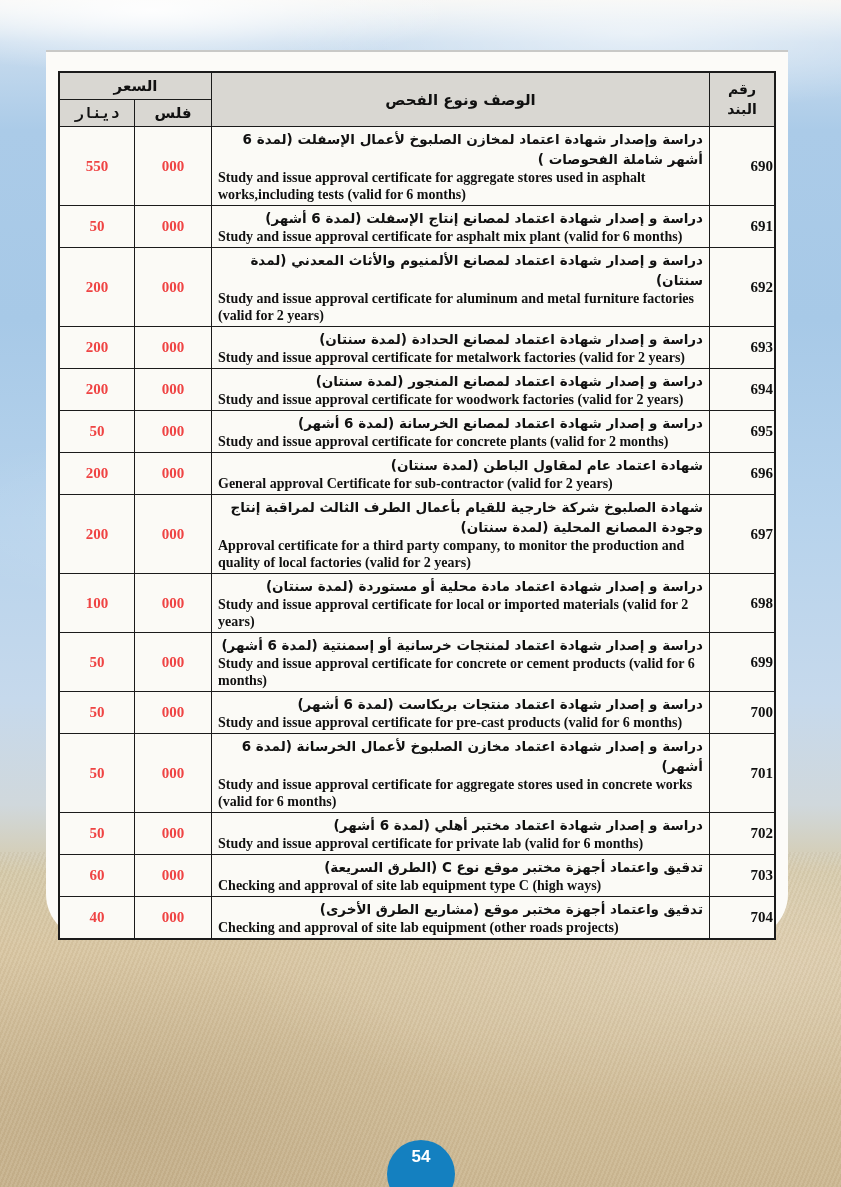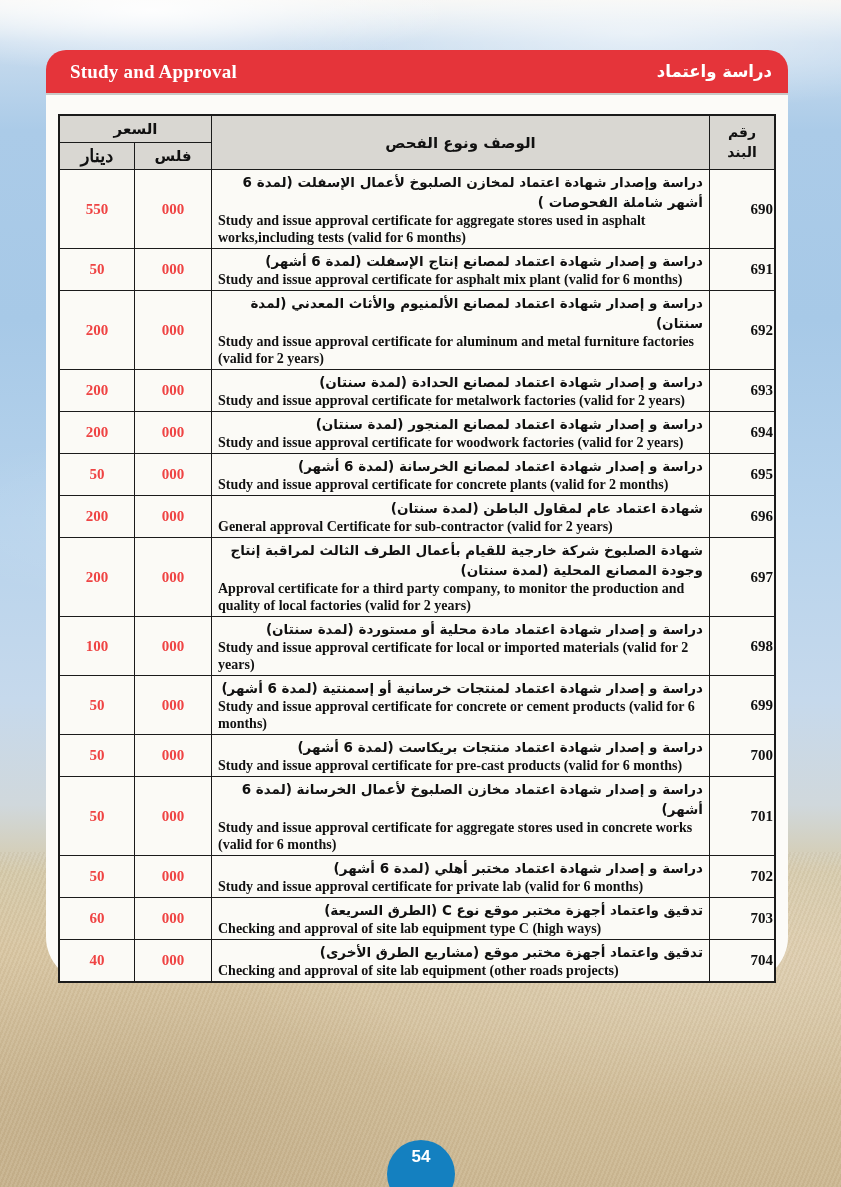--- a/index.html
+++ b/index.html
@@ -44,21 +44,21 @@
   table.fees{
     border-collapse:collapse;width:718px;margin:0 auto;
     border:2px solid #1b1b1b;background:#fbfaf6;
   }
   .fees th,.fees td{border:1px solid #1b1b1b;}
   .fees thead th{
     background:#d9d7d2;font-weight:bold;color:#111;
     padding:1px 4px;text-align:center;
   }
   .h-price{height:24px;font-size:15px;font-family:"DejaVu Sans",sans-serif;}
-  .h-dinar{width:66px;height:24px;font-size:18px;font-family:Liberation Serif, serif;}
+  .h-dinar{width:66px;height:24px;font-size:15px;font-family:Liberation Mono, monospace;}
   .h-fils{width:68px;height:24px;font-size:15px;font-family:"DejaVu Sans",sans-serif;}
   .h-desc{font-size:15px;font-family:"DejaVu Sans",sans-serif;}
   .h-item{width:56px;font-size:14px;line-height:1.4;font-family:"DejaVu Sans",sans-serif;}
   .c-num{
     width:66px;text-align:center;vertical-align:middle;color:#ef4444;
     font-family:"Liberation Serif",serif;font-weight:bold;font-size:15px;
   }
   .c-desc{padding:2px 6px;vertical-align:middle;color:#111;}
   .ar{
     direction:rtl;
@@ -81,24 +81,20 @@
     font-family:"Liberation Sans",sans-serif;font-weight:bold;font-size:17px;
   }
 </style>
 </head>
 <body>
 
 <div class="scene">
 
   <div class="page">
 
-    <div class="titlebar">
-      <span class="t-en">Study and Approval</span>
-      <span class="t-ar">دراسة واعتماد</span>
-    </div>
 
     <div class="page-body">
       <table class="fees">
         <thead>
           <tr>
             <th colspan="2" class="h-price">السعر</th>
             <th rowspan="2" class="h-desc">الوصف ونوع الفحص</th>
             <th rowspan="2" class="h-item">رقم البند</th>
           </tr>
           <tr>

